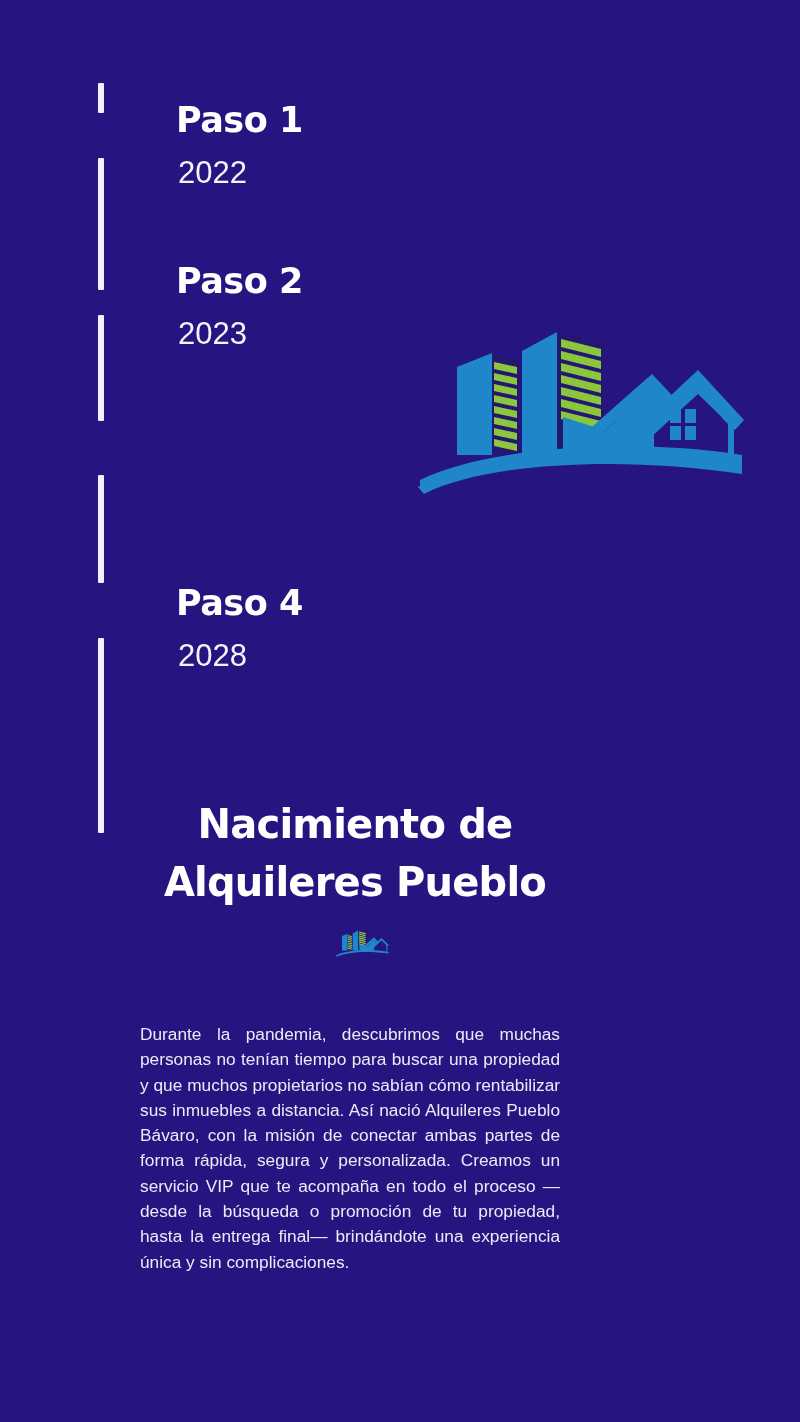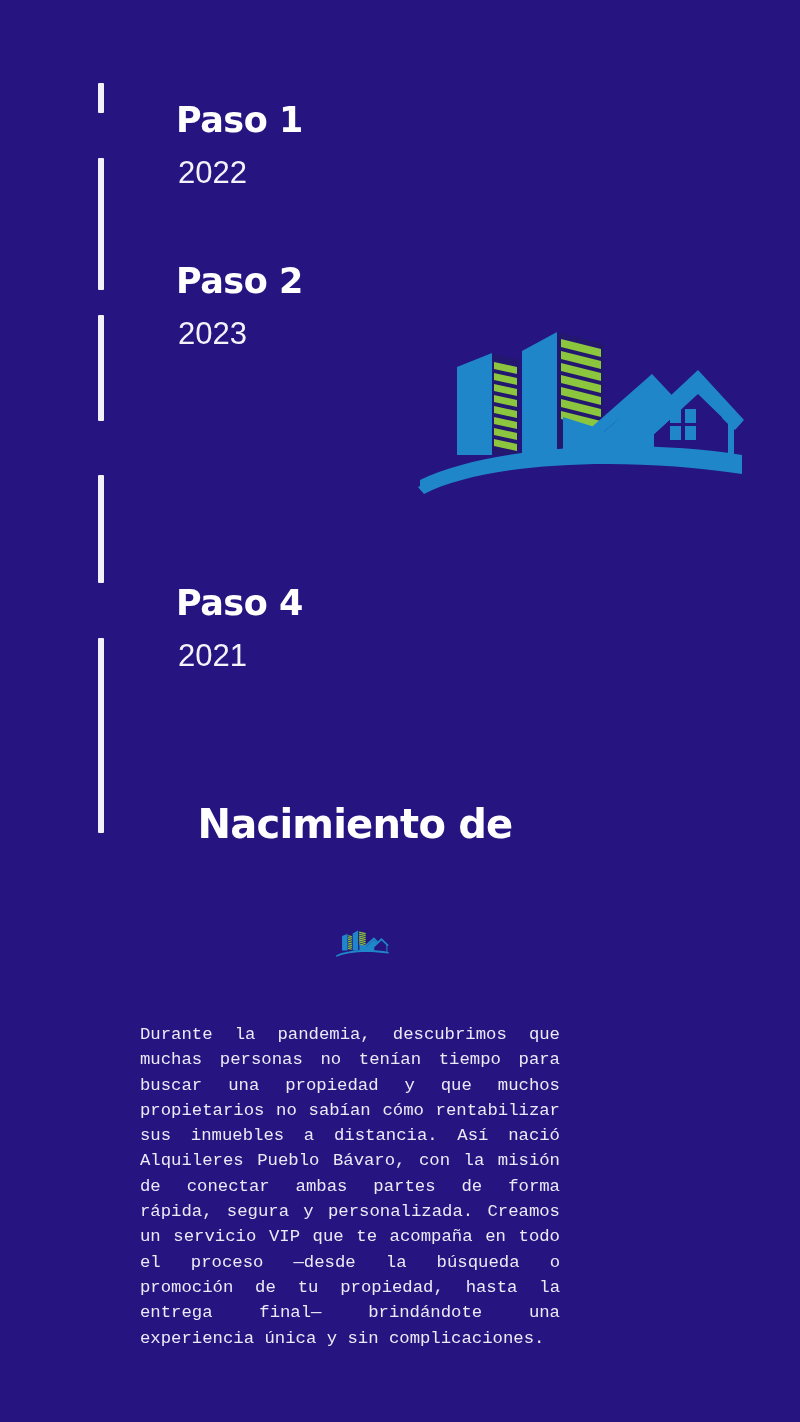--- a/index.html
+++ b/index.html
@@ -102,21 +102,21 @@
     height: 30px;
     margin-left: 14px;
   }
 
   
   .body-copy {
     position: absolute;
     left: 140px;
     top: 1022px;
     width: 420px;
-    font-family: Liberation Mono, monospace;
+    font-family: Liberation Sans, sans-serif;
     font-size: 17.3px;
     line-height: 25.3px;
     color: #eceaf7;
     text-align: justify;
     margin: 0;
   }
 </style>
 </head>
 <body>
 
@@ -134,21 +134,21 @@
   </div>
 
   <div class="step step-2">
     <div class="step-title">Paso 2</div>
     <div class="step-year">2023</div>
   </div>
 
 
   <div class="step step-4">
     <div class="step-title">Paso 4</div>
-    <div class="step-year">2021</div>
+    <div class="step-year">2028</div>
   </div>
 
   <div class="logo-big">
     <svg viewBox="0 0 330 175" width="330" height="175" xmlns="http://www.w3.org/2000/svg">
 
       <path d="M43 45 L78 31 L78 133 L43 133 Z" fill="#1f87c9"></path>
 
       <path d="M78 31 L105 38 L105 133 L78 133 Z" fill="#23176f"></path>
       <g fill="#8cc63f">
         <path d="M80 40 L103 45 L103 52 L80 47 Z"></path>
@@ -198,21 +198,21 @@
       <rect x="314" y="100" width="6" height="44" fill="#1f87c9"></rect>
 
       <path d="M4 165 C70 128 210 122 328 142 L328 152 C210 134 72 140 10 172 Z" fill="#1f87c9"></path>
       <path d="M6 168 C70 131 212 125 328 145 L328 133 C212 115 70 126 6 158 Z" fill="#1f87c9"></path>
     </svg>
   </div>
 
   <div class="headline">
     <h1>
       <span>Nacimiento de</span><br>
-      <br>
+      <span>Alquileres Pueblo</span><br>
       <span class="inline-logo"><svg viewBox="0 0 330 175" width="54" height="30" xmlns="http://www.w3.org/2000/svg">
             <path d="M43 45 L78 31 L78 133 L43 133 Z" fill="#1f87c9"></path>
             <path d="M78 31 L105 38 L105 133 L78 133 Z" fill="#23176f"></path>
             <g fill="#8cc63f">
               <path d="M80 40 L103 45 L103 52 L80 47 Z"></path>
               <path d="M80 51 L103 56 L103 63 L80 58 Z"></path>
               <path d="M80 62 L103 67 L103 74 L80 69 Z"></path>
               <path d="M80 73 L103 78 L103 85 L80 80 Z"></path>
               <path d="M80 84 L103 89 L103 96 L80 91 Z"></path>
               <path d="M80 95 L103 100 L103 107 L80 102 Z"></path>

